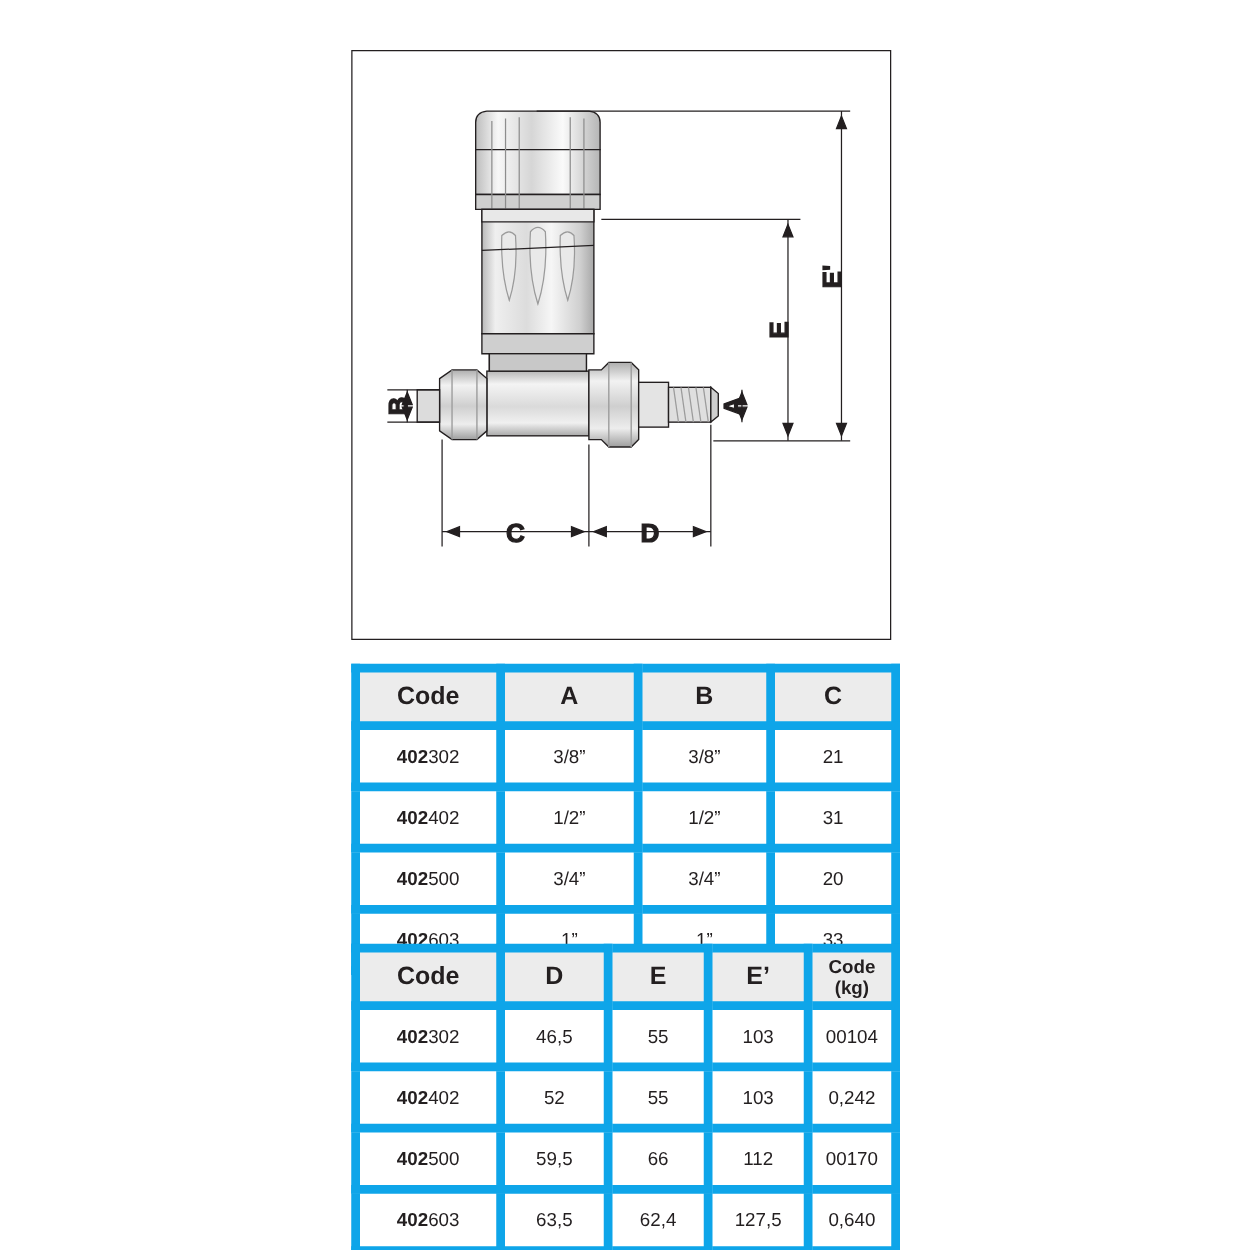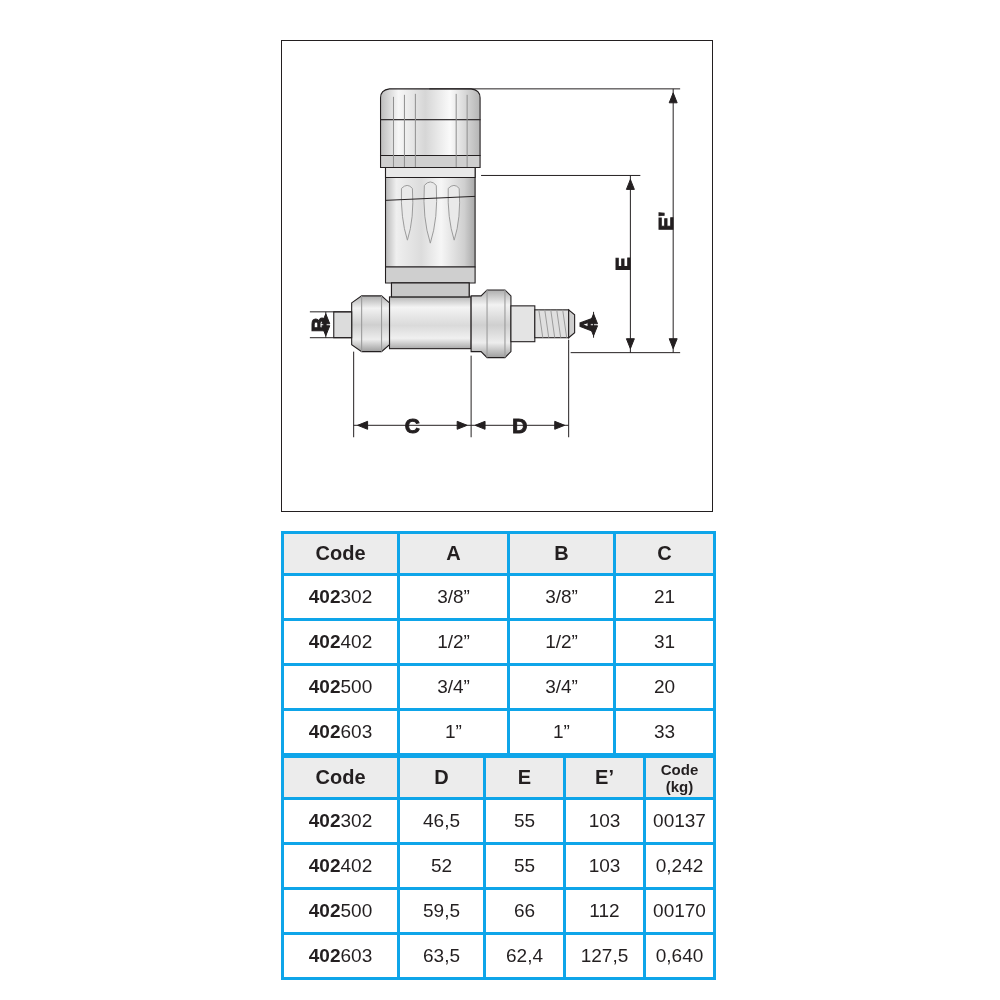--- a/index.html
+++ b/index.html
@@ -30,35 +30,35 @@
 
   .svg-wrap { position: absolute; left: 0; top: 0; width: 100%; height: 100%; }
 
   
   .table-block {
     position: absolute;
     border-collapse: collapse;
     table-layout: fixed;
   }
   .table-block td, .table-block th {
-    border: 3px solid #0ea5e9;
+    border: 7px solid #0ea5e9;
     text-align: center;
     vertical-align: middle;
     font-weight: normal;
     color: #231f20;
   }
   .table-block thead th {
     background: #ececec;
     font-size: 20px;
     font-weight: bold;
     height: 37px;
   }
   .table-block tbody td {
     height: 40px;
-    font-size: 19px;
+    font-size: 15px;
     background: #ffffff;
   }
   .code-cell { font-size: 19px; }
   .code-cell .code-bold { font-weight: bold; }
 
   #table1 { left: 281px; top: 531px; width: 432px; }
   #table2 { left: 281px; top: 755px; width: 432px; }
 
   #table1 col.c-code { width: 116px; }
   #table1 col.c-a    { width: 110px; }
@@ -282,21 +282,21 @@
       <th>E’</th>
       <th class="mass-head">Code (kg)</th>
     </tr>
   </thead>
   <tbody>
     <tr>
       <td class="code-cell"><span class="code-bold">402</span><span>302</span></td>
       <td>46,5</td>
       <td>55</td>
       <td>103</td>
-      <td>00137</td>
+      <td>00104</td>
     </tr>
     <tr>
       <td class="code-cell"><span class="code-bold">402</span><span>402</span></td>
       <td>52</td>
       <td>55</td>
       <td>103</td>
       <td>0,242</td>
     </tr>
     <tr>
       <td class="code-cell"><span class="code-bold">402</span><span>500</span></td>

